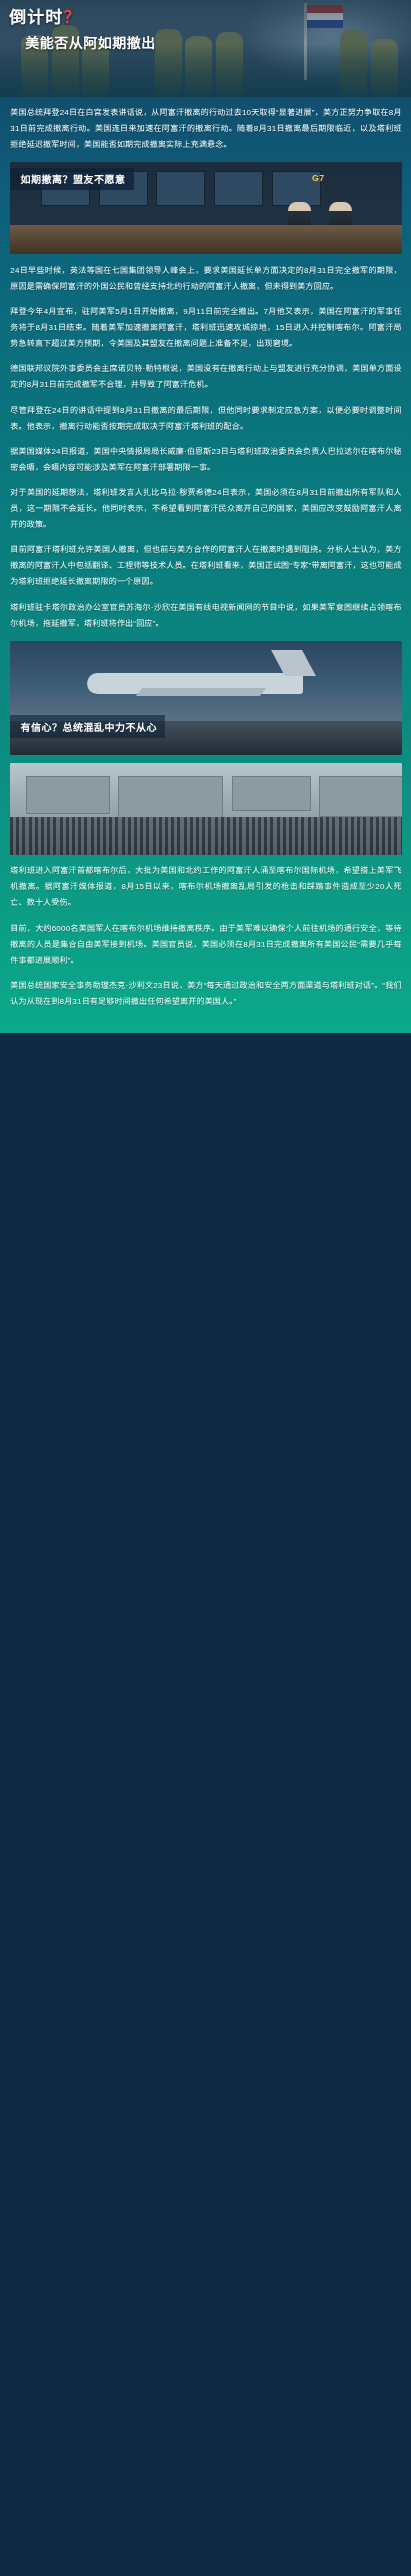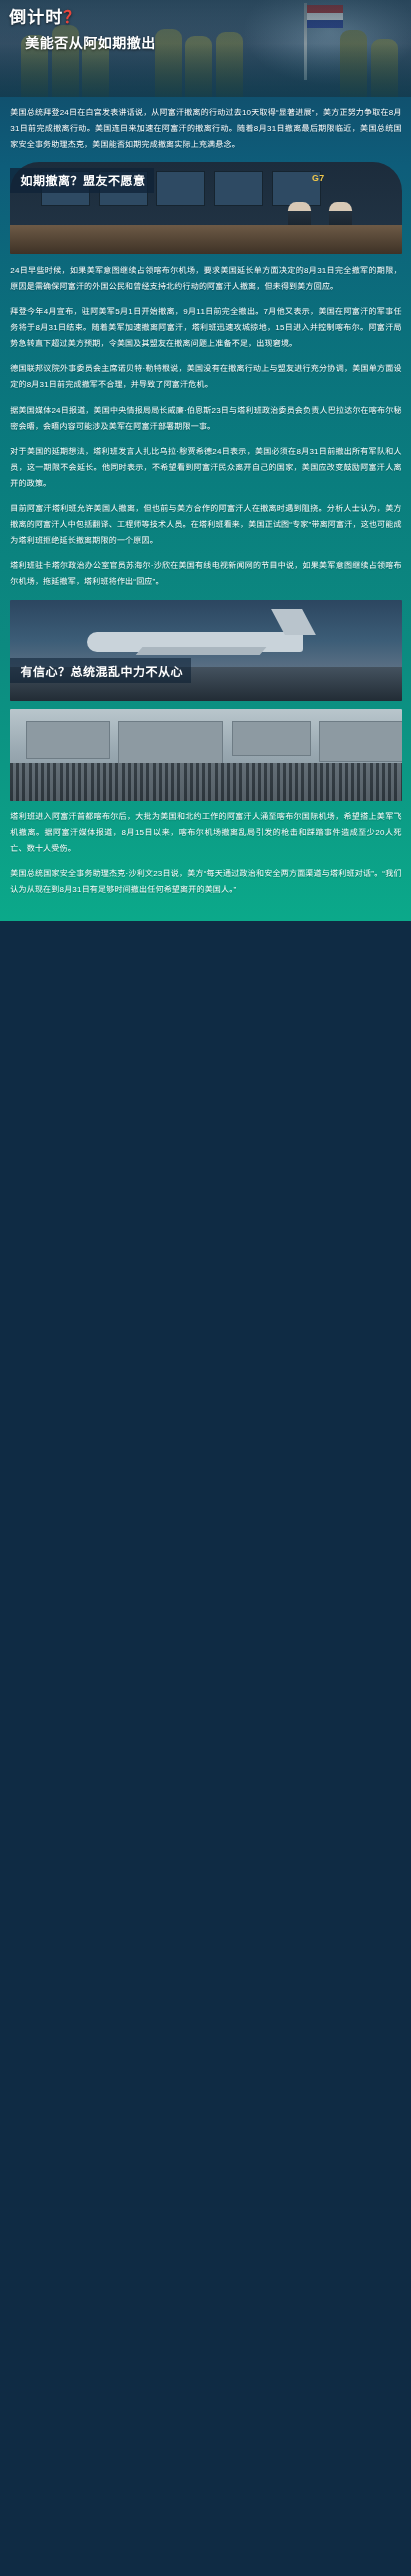--- a/index.html
+++ b/index.html
@@ -111,37 +111,35 @@
   .banner .img {
     position: absolute;
     inset: 0;
   }
   .banner .label {
     position: absolute;
     left: 0;
     top: 5.2px;
     background: rgba(15,35,55,.78);
     color: #ffffff;
-    font-size: 12px;
+    font-size: 10px;
     font-weight: bold;
     padding: 3.6px 8.2px 3.6px 10.3px;
     letter-spacing: 0.5px;
-    font-family: Liberation Mono, monospace;
   }
   .banner .label.center {
     top: auto;
     bottom: 17.5px;
     left: 0;
     background: rgba(10,30,50,.55);
   }
   
   .b1 .img {
     background:
       linear-gradient(180deg,#1c2c3c 0%, #223546 100%);
-    border-radius: 29px;
   }
   .b1 .screen {
     position: absolute;
     top: 8.2px;
     width: 47px;
     height: 33px;
     background: #2e4a63;
     border: 1px solid #16242f;
   }
   .b1 .table {
@@ -192,21 +190,21 @@
     transform: skewX(-30deg);
   }
   .b2 .crowd {
     position: absolute;
     left: 0; right: 0; bottom: 0; height: 47px;
     background:
       repeating-linear-gradient(90deg, rgba(30,40,48,.85) 0 3.6px, rgba(70,82,90,.75) 3.6px 7.2px),
       linear-gradient(180deg,#5d6c76,#38444c);
   }
   
-  .b3 { height: 101px; }
+  .b3 { height: 114px; }
   .b3 .img {
     background: linear-gradient(180deg,#2c4660 0%,#3c5d77 40%,#5d7185 70%,#46566a 100%);
   }
   .b3 .bigplane {
     position: absolute;
     left: 77px; top: 32px;
     width: 216px; height: 20.6px;
     background: #c9d3da;
     border-radius: 13.4px 4.1px 4.1px 13.4px;
   }
@@ -269,42 +267,43 @@
     <div class="title-wrap">
       <div class="title-main">
         <span>倒计时</span><span class="q">？</span>
       </div>
       <div class="title-sub">美能否从阿如期撤出</div>
     </div>
   </div>
 
   <div class="content">
 
-    <p class="para">美国总统拜登24日在白宫发表讲话说，从阿富汗撤离的行动过去10天取得“显著进展”，美方正努力争取在8月31日前完成撤离行动。美国连日来加速在阿富汗的撤离行动。随着8月31日撤离最后期限临近，美国总统国家安全事务助理杰克，美国能否如期完成撤离实际上充满悬念。</p>
+    <p class="para">美国总统拜登24日在白宫发表讲话说，从阿富汗撤离的行动过去10天取得“显著进展”，美方正努力争取在8月31日前完成撤离行动。美国连日来加速在阿富汗的撤离行动。随着8月31日撤离最后期限临近，以及塔利班拒绝延迟撤军时间，美国能否如期完成撤离实际上充满悬念。</p>
 
     <div class="banner b1">
       <div class="img">
         <div class="screen" style="left:31px;"></div>
         <div class="screen" style="left:89px;"></div>
         <div class="screen" style="left:146px;"></div>
         <div class="screen" style="left:204px;"></div>
         <div class="screen" style="left:262px;"></div>
         <div class="g7">G7</div>
         <div class="person" style="left:278px;"></div>
         <div class="person" style="left:319px;"></div>
         <div class="table"></div>
       </div>
       <div class="label">如期撤离？盟友不愿意</div>
     </div>
 
-    <p class="para">24日早些时候，如果美军意图继续占领喀布尔机场，要求美国延长单方面决定的8月31日完全撤军的期限，原因是需确保阿富汗的外国公民和曾经支持北约行动的阿富汗人撤离，但未得到美方回应。</p>
+    <p class="para">24日早些时候，英法等国在七国集团领导人峰会上，要求美国延长单方面决定的8月31日完全撤军的期限，原因是需确保阿富汗的外国公民和曾经支持北约行动的阿富汗人撤离，但未得到美方回应。</p>
     <p class="para">拜登今年4月宣布，驻阿美军5月1日开始撤离，9月11日前完全撤出。7月他又表示，美国在阿富汗的军事任务将于8月31日结束。随着美军加速撤离阿富汗，塔利班迅速攻城掠地，15日进入并控制喀布尔。阿富汗局势急转直下超过美方预期，令美国及其盟友在撤离问题上准备不足，出现窘境。</p>
     <p class="para">德国联邦议院外事委员会主席诺贝特·勒特根说，美国没有在撤离行动上与盟友进行充分协调，美国单方面设定的8月31日前完成撤军不合理，并导致了阿富汗危机。</p>
 
 
+    <p class="para">尽管拜登在24日的讲话中提到8月31日撤离的最后期限，但他同时要求制定应急方案，以便必要时调整时间表。他表示，撤离行动能否按期完成取决于阿富汗塔利班的配合。</p>
     <p class="para">据美国媒体24日报道，美国中央情报局局长威廉·伯恩斯23日与塔利班政治委员会负责人巴拉达尔在喀布尔秘密会晤，会晤内容可能涉及美军在阿富汗部署期限一事。</p>
     <p class="para">对于美国的延期想法，塔利班发言人扎比乌拉·穆贾希德24日表示，美国必须在8月31日前撤出所有军队和人员，这一期限不会延长。他同时表示，不希望看到阿富汗民众离开自己的国家，美国应改变鼓励阿富汗人离开的政策。</p>
     <p class="para">目前阿富汗塔利班允许美国人撤离，但也前与美方合作的阿富汗人在撤离时遇到阻挠。分析人士认为，美方撤离的阿富汗人中包括翻译、工程师等技术人员。在塔利班看来，美国正试图“专家”带离阿富汗，这也可能成为塔利班拒绝延长撤离期限的一个原因。</p>
     <p class="para">塔利班驻卡塔尔政治办公室官员苏海尔·沙欣在美国有线电视新闻网的节目中说，如果美军意图继续占领喀布尔机场，拖延撤军，塔利班将作出“回应”。</p>
 
     <div class="banner b3">
       <div class="img">
         <div class="bigplane"></div>
         <div class="tail"></div>
         <div class="wing"></div>
@@ -317,17 +316,18 @@
       <div class="img">
         <div class="bld" style="left:15.5px;width:82px;height:36px;"></div>
         <div class="bld" style="left:108px;width:103px;height:43px;"></div>
         <div class="bld" style="left:222px;width:77px;height:33px;"></div>
         <div class="bld" style="left:309px;width:82px;height:39px;"></div>
         <div class="crowd2"></div>
       </div>
     </div>
 
     <p class="para">塔利班进入阿富汗首都喀布尔后，大批为美国和北约工作的阿富汗人涌至喀布尔国际机场，希望搭上美军飞机撤离。据阿富汗媒体报道，8月15日以来，喀布尔机场撤离乱局引发的枪击和踩踏事件造成至少20人死亡、数十人受伤。</p>
+    <p class="para">目前，大约6000名美国军人在喀布尔机场维持撤离秩序。由于美军难以确保个人前往机场的通行安全，等待撤离的人员是集合自由美军接到机场。美国官员说，美国必须在8月31日完成撤离所有美国公民“需要几乎每件事都进展顺利”。</p>
     <p class="para">美国总统国家安全事务助理杰克·沙利文23日说，美方“每天通过政治和安全两方面渠道与塔利班对话”。“我们认为从现在到8月31日有足够时间撤出任何希望离开的美国人。”</p>
 
   </div>
 </div>
 
 
 </body></html>

